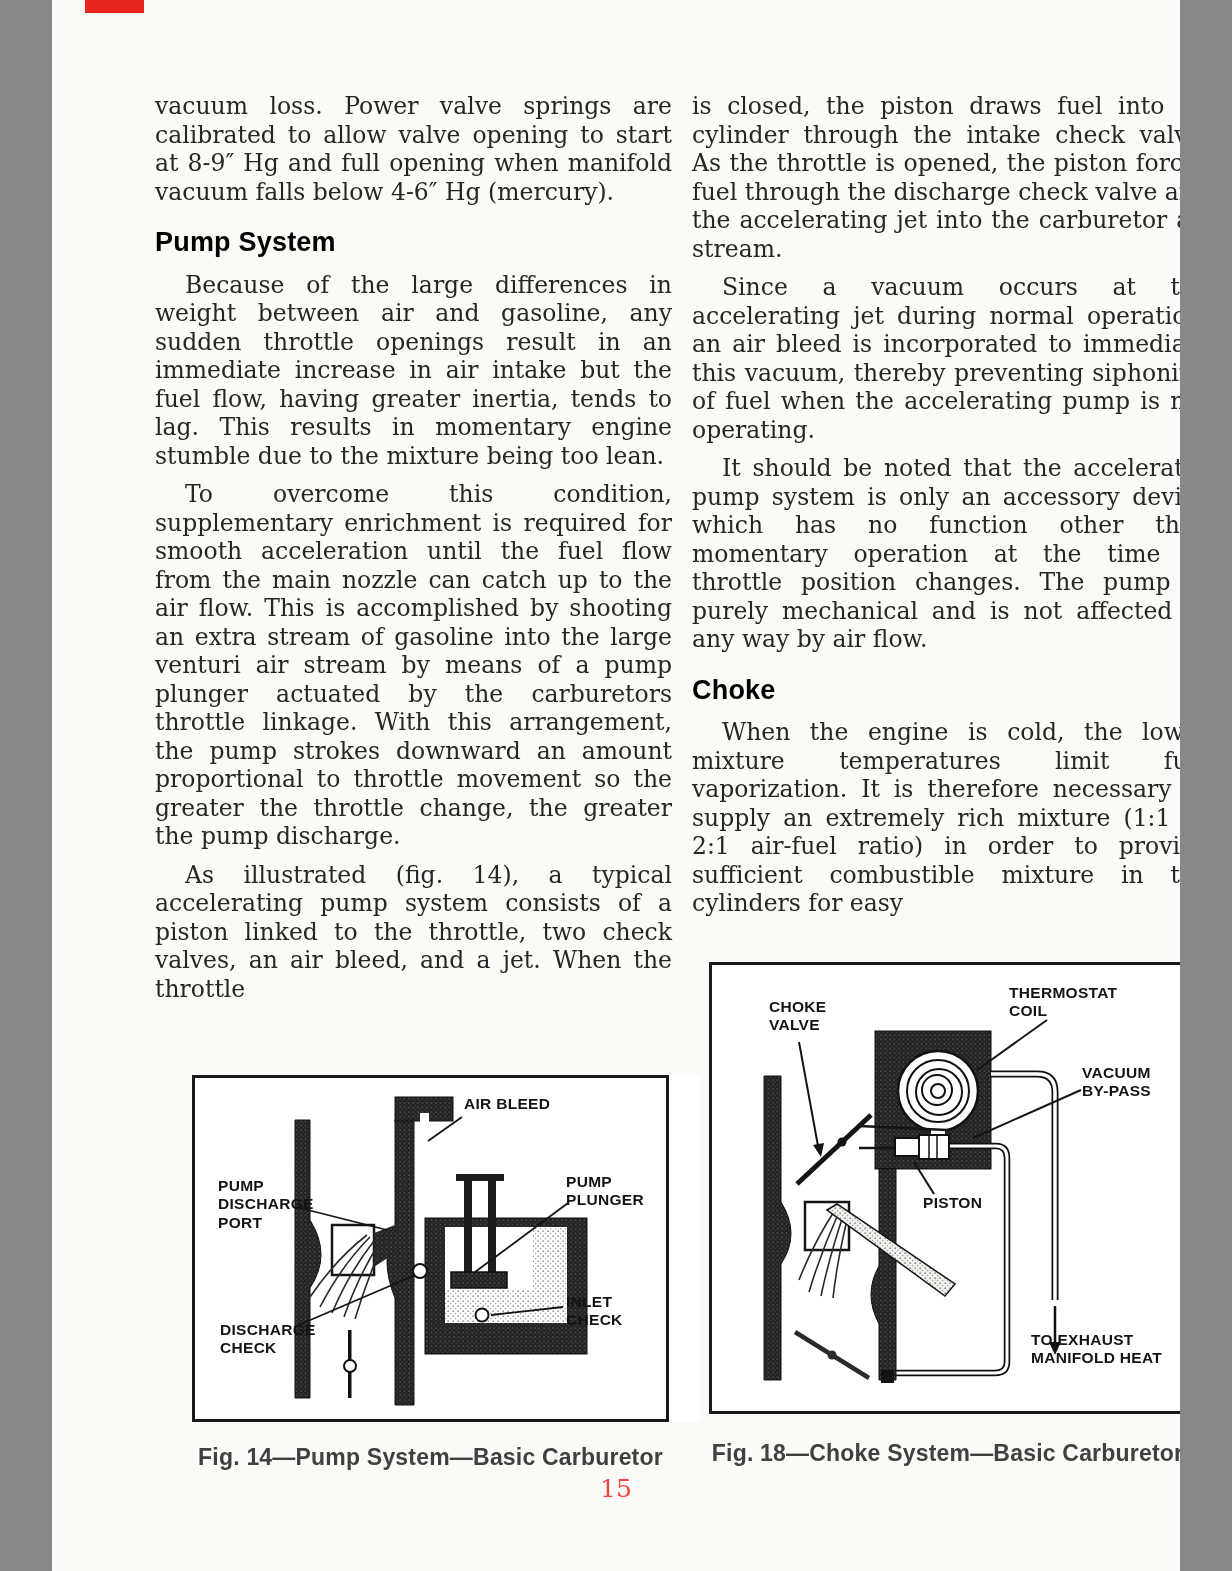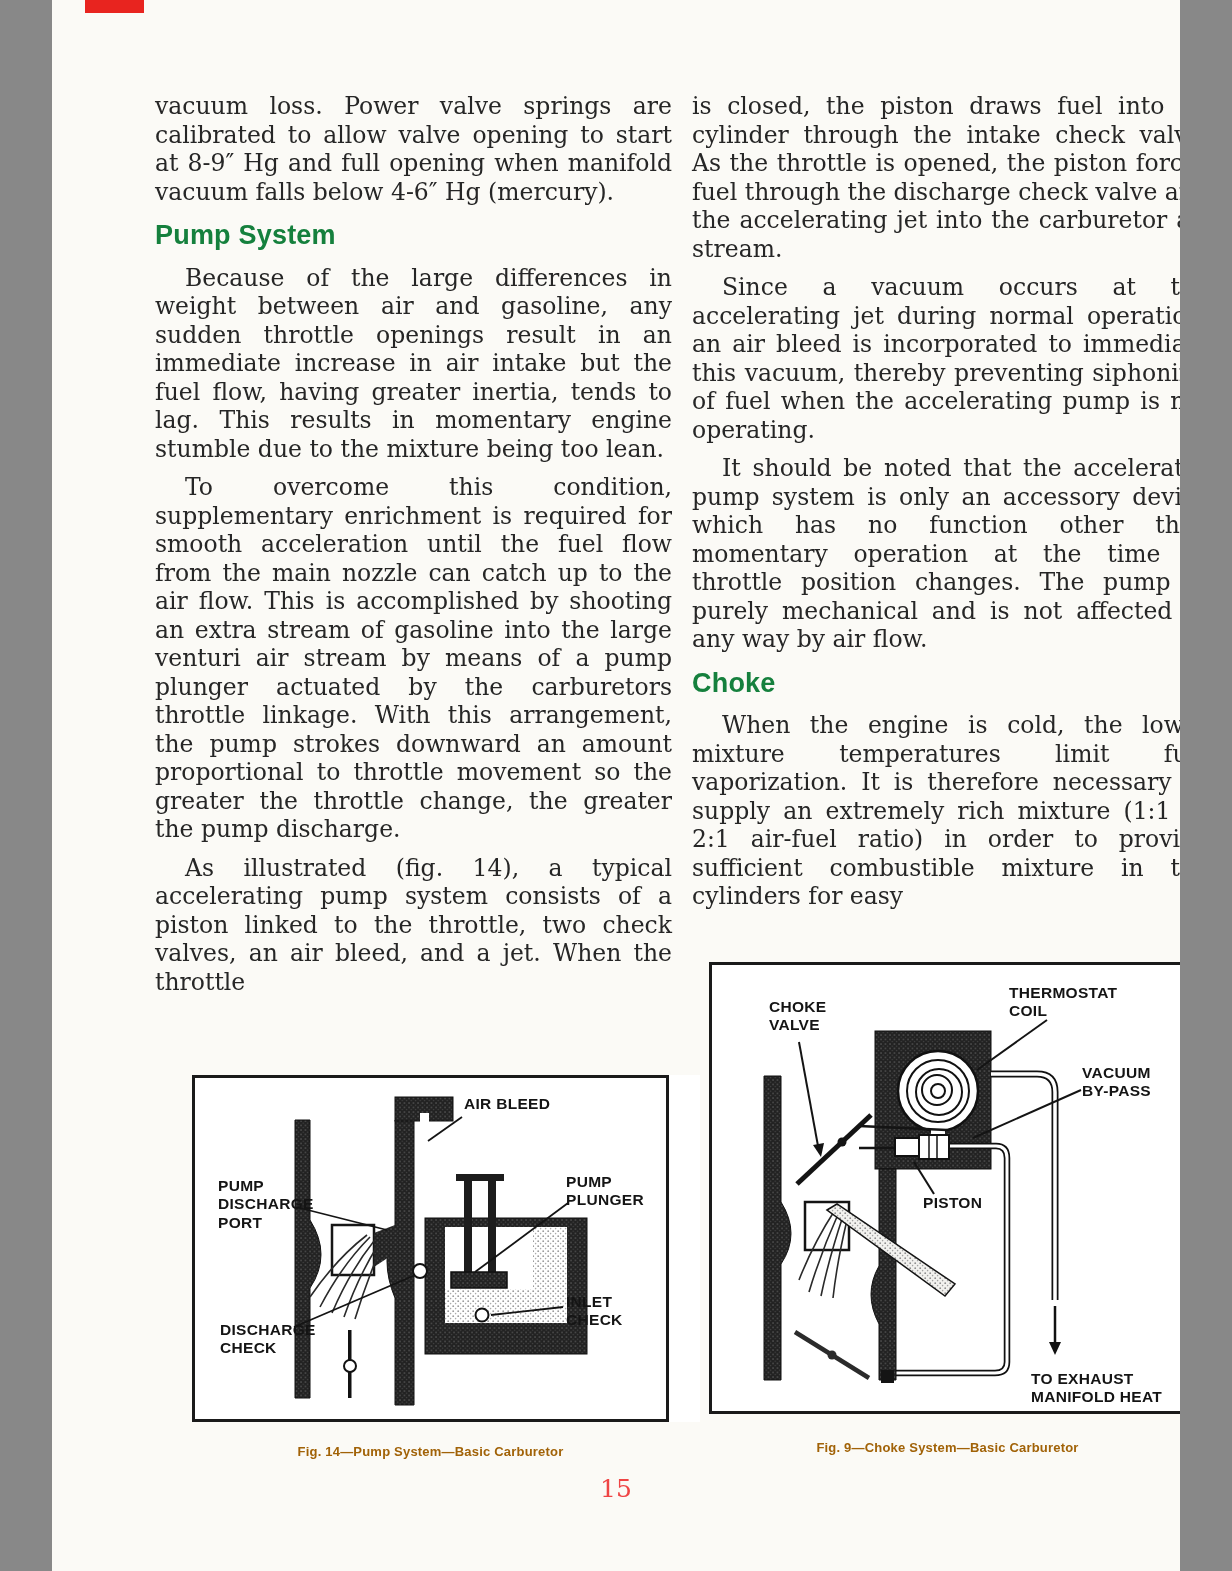--- a/index.html
+++ b/index.html
@@ -12,36 +12,36 @@
   .col{
     position:absolute;width:517px;text-align:justify;
     font-size:23.5px;line-height:28.5px;color:#262626;
   }
   .col-left{left:103px;top:92px;}
   .col-right{left:640px;top:92px;}
   .col p{margin:0 0 10px 0;}
   .col p.indent{text-indent:30px;}
   .sans-head{
     font-family:"Liberation Sans",sans-serif;font-weight:700;
-    font-size:27px;color:#15803d;letter-spacing:.2px;
-    margin:15px 0 14px 0;text-align:left;text-indent:0;
+    font-size:27px;color:#000000;letter-spacing:.2px;
+    margin:22px 0 14px 0;text-align:left;text-indent:0;
   }
   .figure{position:absolute;background:#ffffff;}
   .fig14{left:140px;top:1075px;width:477px;height:347px;padding-left:31px;}
   .fig15{left:657px;top:962px;width:477px;height:452px;}
   .figure svg{position:absolute;left:0;top:0;}
   .fig-label{
     position:absolute;font-family:"Liberation Sans",sans-serif;font-weight:700;
     font-size:15.5px;line-height:1.18;letter-spacing:.3px;color:#141414;
     white-space:pre-line;
   }
   .caption{
     position:absolute;width:477px;text-align:center;
     font-family:"Liberation Sans",sans-serif;font-weight:700;
-    font-size:13px;letter-spacing:.2px;color:#a16207;
+    font-size:23px;letter-spacing:.2px;color:#404040;
   }
   .cap14{left:140px;top:1444px;}
   .cap15{left:657px;top:1440px;}
   .page-number{
     position:absolute;left:0;right:0;top:1474px;text-align:center;
     font-size:25px;color:#ef4444;
   }
 </style>
 </head>
 <body>
@@ -208,22 +208,22 @@
       </g>
       <polygon points="104,183 115,181 112,195" fill="#141414"></polygon>
     </svg>
     <div class="fig-label" style="left:60px;top:36px;">CHOKE
 VALVE</div>
     <div class="fig-label" style="left:300px;top:22px;">THERMOSTAT
 COIL</div>
     <div class="fig-label" style="left:373px;top:102px;">VACUUM
 BY-PASS</div>
     <div class="fig-label" style="left:214px;top:232px;">PISTON</div>
-    <div class="fig-label" style="left:322px;top:408px;">TO EXHAUST
+    <div class="fig-label" style="left:322px;top:369px;">TO EXHAUST
 MANIFOLD HEAT</div>
   </div>
 
   <div class="caption cap14">Fig. 14—Pump System—Basic Carburetor</div>
-  <div class="caption cap15">Fig. 9—Choke System—Basic Carburetor</div>
+  <div class="caption cap15">Fig. 18—Choke System—Basic Carburetor</div>
 
   <div class="page-number">15</div>
 
 </div>
 
 </body></html>

